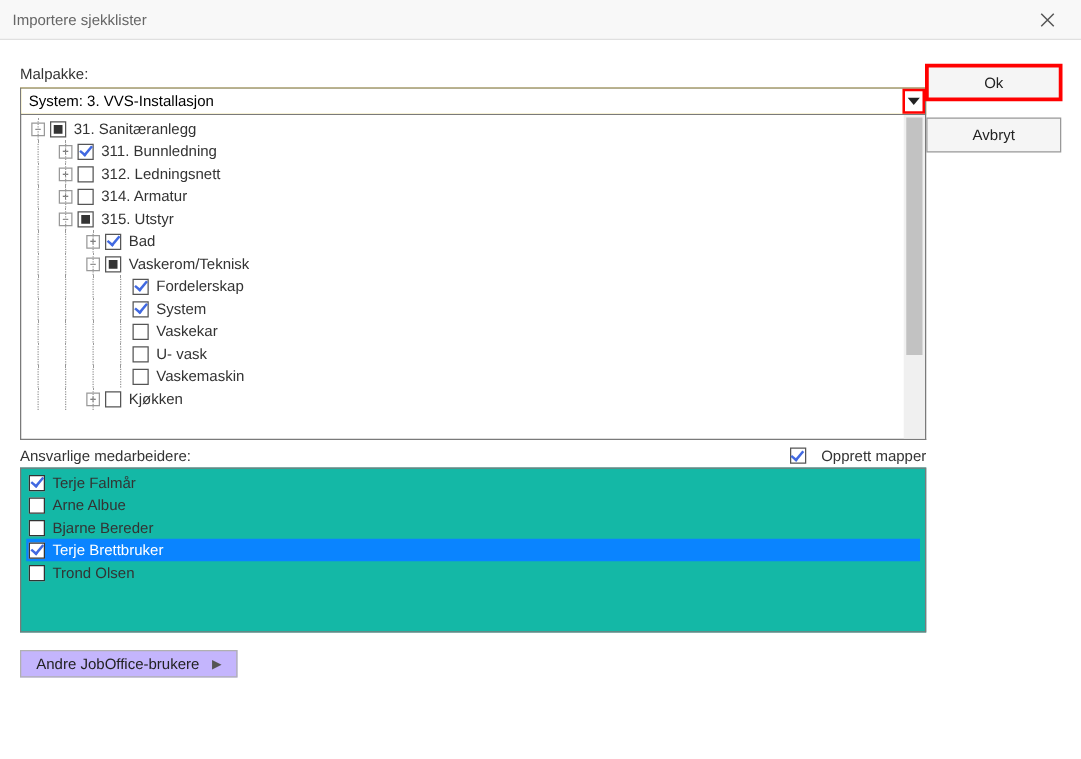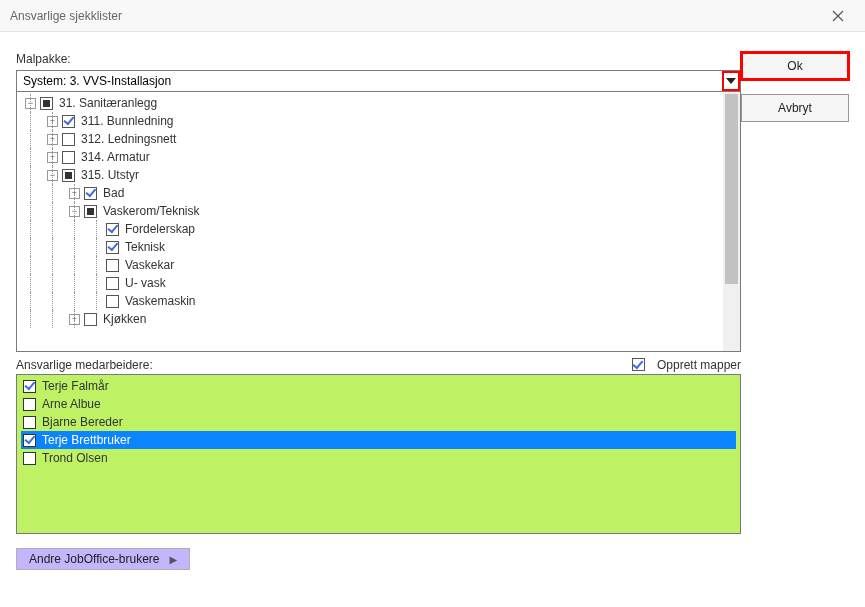--- a/index.html
+++ b/index.html
@@ -106,22 +106,22 @@
     position:absolute; left:0; top:0; bottom:0; border-left:1px dotted #999;
   }
 
   
   .mid-row {
     display:flex; justify-content:space-between; align-items:center;
     margin-top:6px;
   }
   .listbox {
     border:1px solid #7a7a7a;
-    height:160px;
-    background:#bef264;
+    height:132px;
+    background:#14b8a6;
     margin-top:2px;
     padding:2px 4px;
     overflow:hidden;
   }
   .list-row { display:flex; align-items:center; height:18px; padding:0 2px; }
   .list-row.selected { background:#0a84ff; color:#fff; }
   .list-row .chk { border-color:#333; }
   .list-row.selected .chk { background:#fff; }
 
   .opprett-wrap { display:flex; align-items:flex-start; gap:6px; }
@@ -136,21 +136,21 @@
     height:22px; padding:0 12px; margin-top:14px;
     display:inline-flex; gap:10px; align-items:center;
     background:#c4b5fd; border:1px solid #b0b0b0;
   }
   .btn.small .arrow{ font-size:10px; color:#555; }
 </style>
 </head>
 <body>
 
 <div class="titlebar">
-  <span class="title-text">Ansvarlige sjekklister</span>
+  <span class="title-text">Importere sjekklister</span>
   <span class="close-btn">
     <svg width="12" height="12" viewBox="0 0 12 12">
         <path d="M1 1 L11 11 M11 1 L1 11" stroke="#555" stroke-width="1.2"></path>
       </svg>
   </span>
 </div>
 
 <div class="content">
   <div class="left-col">
     <span class="label">Malpakke:</span>
@@ -233,21 +233,21 @@
             <span class="node-label">Fordelerskap</span>
           </div>
           <div class="tree-row">
             <span class="guide" style="left: 13px;"></span>
             <span class="guide" style="left: 35px;"></span>
             <span class="guide" style="left: 57px;"></span>
             <span class="guide" style="left: 79px;"></span>
             <span class="indent" style="width: 74px;"></span>
             <span class="exp-spacer"></span>
             <span class="chk checked"></span>
-            <span class="node-label">Teknisk</span>
+            <span class="node-label">System</span>
           </div>
           <div class="tree-row">
             <span class="guide" style="left: 13px;"></span>
             <span class="guide" style="left: 35px;"></span>
             <span class="guide" style="left: 57px;"></span>
             <span class="guide" style="left: 79px;"></span>
             <span class="indent" style="width: 74px;"></span>
             <span class="exp-spacer"></span>
             <span class="chk "></span>
             <span class="node-label">Vaskekar</span>

